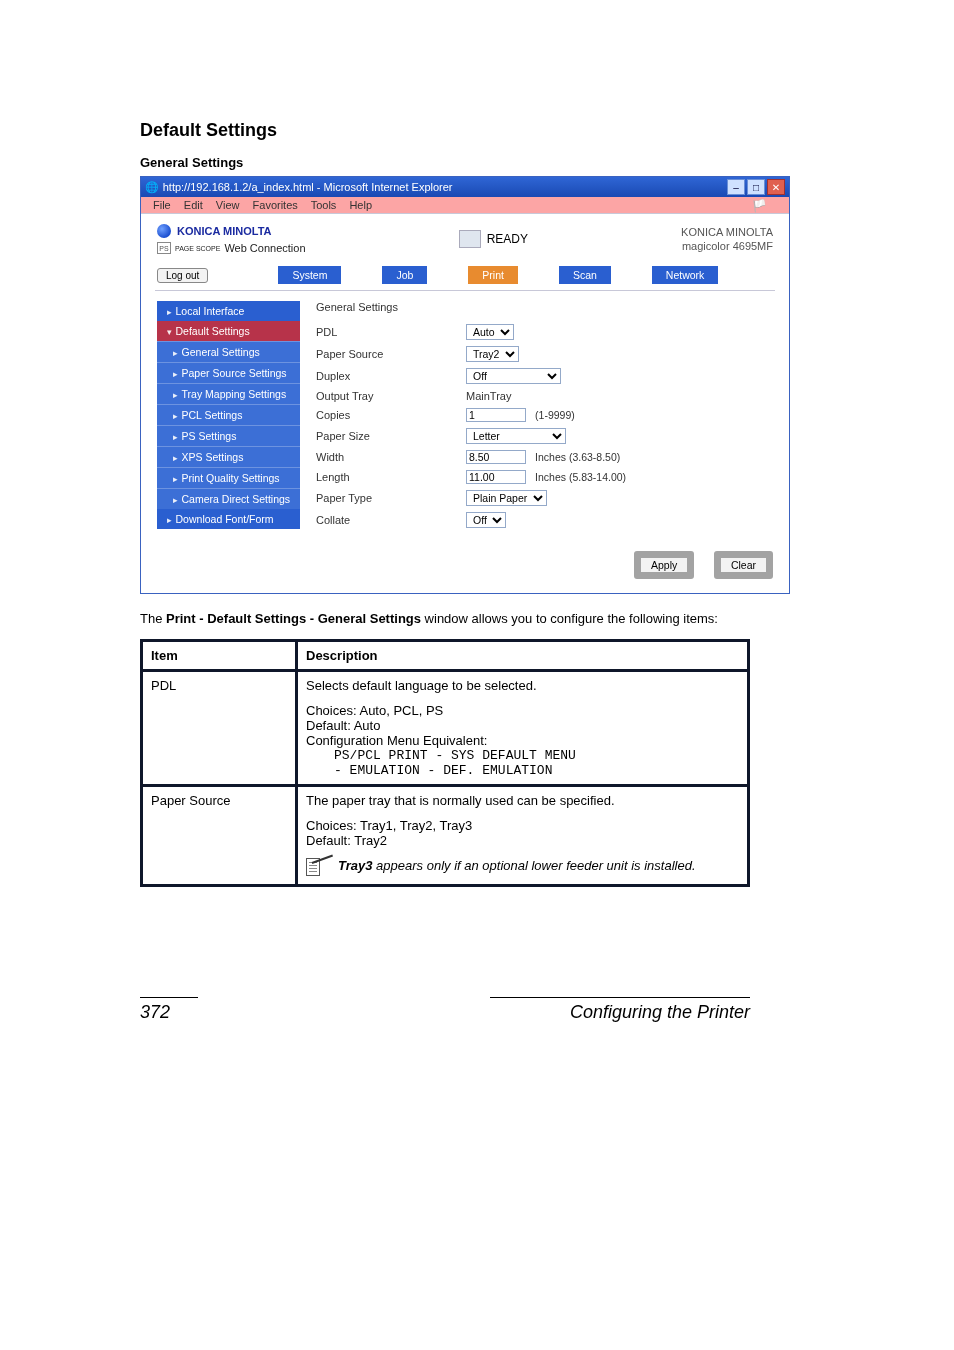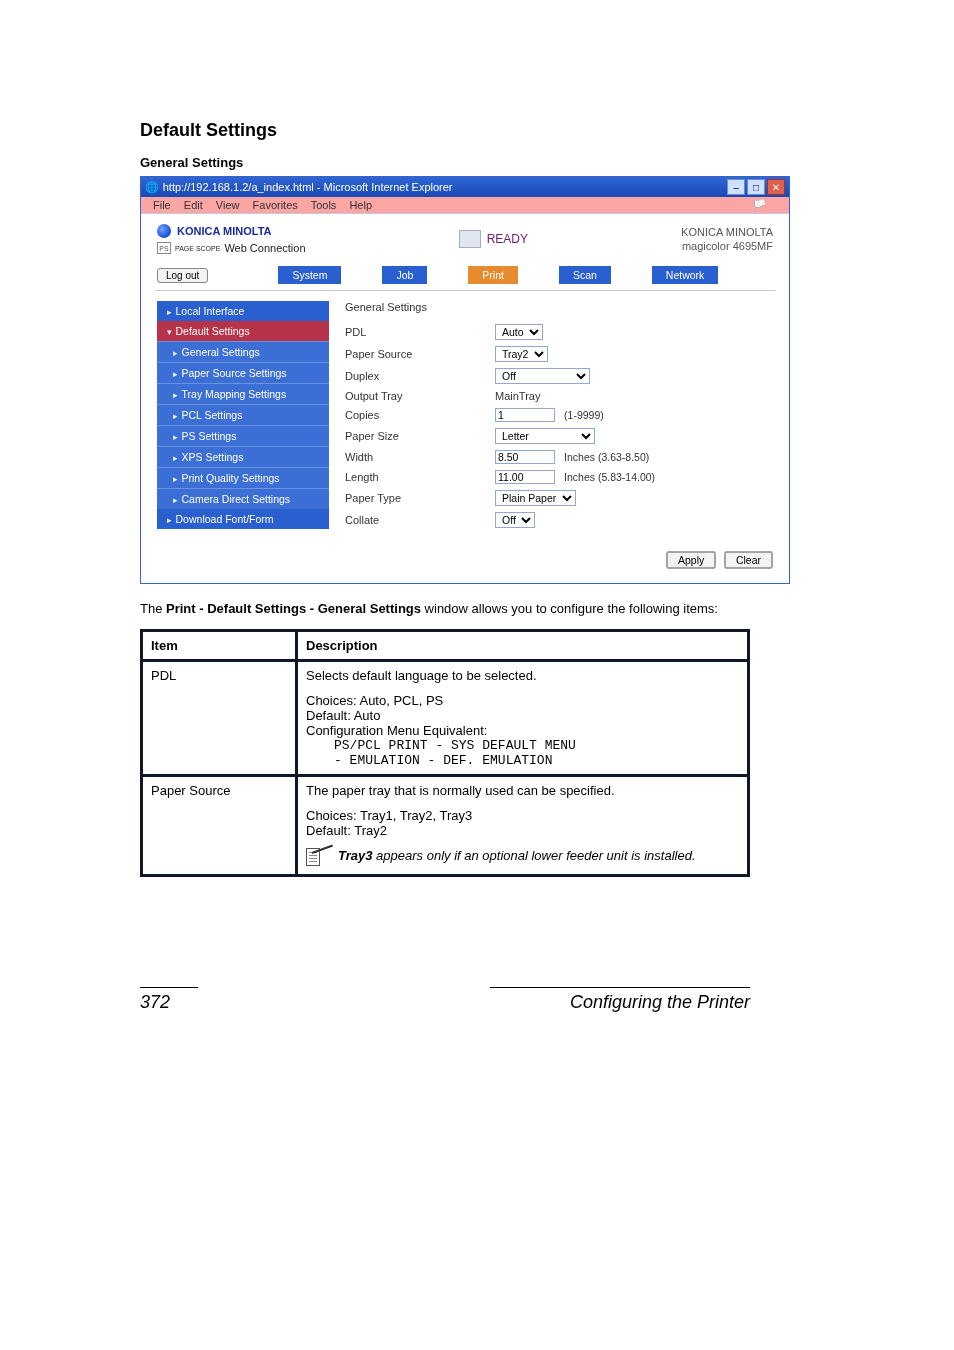--- a/index.html
+++ b/index.html
@@ -50,42 +50,42 @@
     width: 14px; height: 14px; border-radius: 50%;
     background: radial-gradient(circle at 35% 35%, #6fa0ff 0%, #1b4fd0 70%);
     display: inline-block;
   }
   .brand-sub { display: flex; align-items: center; gap: 4px; margin-top: 4px; color: #222; }
   .ps-icon {
     width: 14px; height: 12px; background: #fff; border: 1px solid #888;
     display: inline-flex; align-items: center; justify-content: center;
     font-size: 7px; color: #555;
   }
-  .ready { display: flex; align-items: center; gap: 6px; font-size: 12px; color: #701a75; }
+  .ready { display: flex; align-items: center; gap: 6px; font-size: 12px; color: #000000; }
   .printer-icon {
     width: 22px; height: 18px; background: #dfe6ef; border: 1px solid #aab;
     display: inline-block; position: relative;
   }
   .model { text-align: right; font-size: 11px; color: #555; line-height: 1.3; }
 
   .tabs-row { padding: 0 16px 6px 16px; display: flex; align-items: center; gap: 10px; }
   .logout-btn {
     font-size: 10px; padding: 1px 8px; border: 1px solid #888;
     background: #f3f3f3; border-radius: 3px;
   }
   .tabs { display: flex; margin-left: 60px; gap: 40px; }
   .tab {
     font-size: 10.5px; color: #fff; padding: 3px 14px;
     background: #2a5fd0; margin-right: 1px;
   }
   .tab.active { background: #e88b2f; }
   .sep { border-bottom: 1px solid #c8c8d8; margin: 0 14px; }
 
   .body-row { display: flex; padding: 10px 16px 10px 16px; gap: 16px; }
-  .sidebar { width: 172px; }
+  .sidebar { width: 143px; }
   .side-item {
     font-size: 10.5px; padding: 4px 6px; border: none;
     color: #1a2aa0; background: #fff;
   }
   .side-item.h1 { background: #2a5fd0; color: #fff; padding-left: 10px; }
   .side-item.h1.open { background: #b7334a; }
   .side-item.sub { background: #3c6fd6; color: #fff; padding-left: 16px; border-top: 1px solid rgba(255,255,255,0.25); }
   .side-item.h1::before, .side-item.sub::before {
     content: "▸"; font-size: 9px; margin-right: 4px; opacity: 0.9;
   }
@@ -97,22 +97,22 @@
   .flabel { width: 150px; }
   .fval select, .fval input[type=text] {
     font-size: 10.5px; padding: 0 2px; border: 1px solid #94a9c9;
     background: #fff;
   }
   .fval input[type=text] { width: 60px; }
   .fval .unit { margin-left: 6px; font-size: 10.5px; }
 
   .form-btns { text-align: right; padding: 10px 16px 14px 0; }
   .form-btns button {
-    font-size: 10.5px; padding: 1px 10px; border: 2px solid #a3a3a3;
-    background: #f3f3f3; border-radius: 3px; margin-left: 4px;
+    font-size: 10.5px; padding: 1px 10px; border: 7px solid #a3a3a3;
+    background: #f3f3f3; border-radius: 3px; margin-left: 16px;
   }
 
   
   .para { margin: 16px 0 10px 0; font-size: 13px; line-height: 1.45; }
 
   
   table.desc {
     border-collapse: collapse; width: 610px; font-size: 13px;
   }
   table.desc th, table.desc td {

